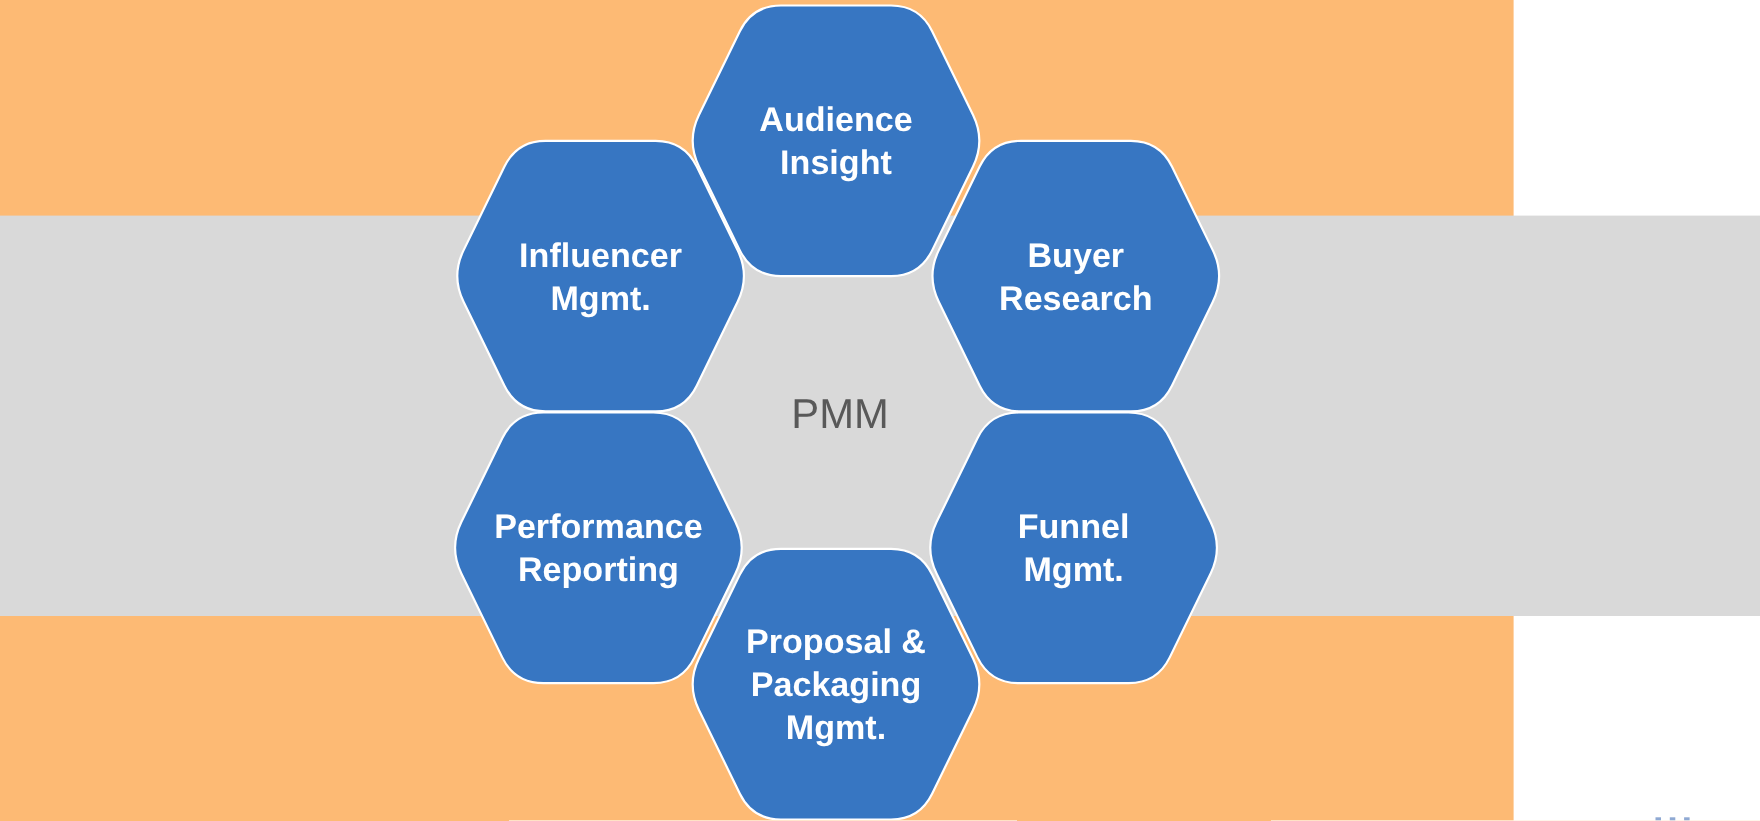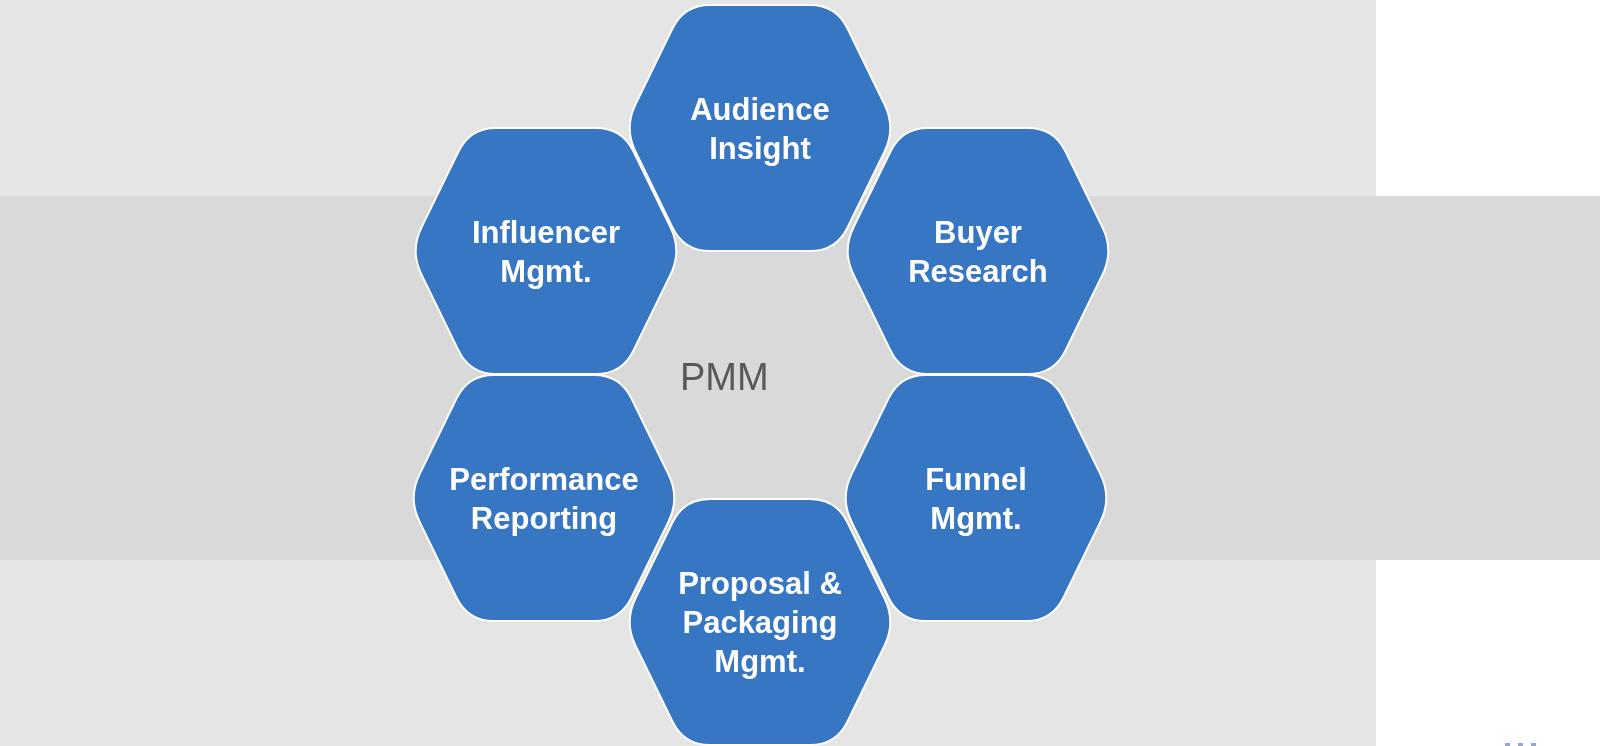--- a/index.html
+++ b/index.html
@@ -8,21 +8,21 @@
       width: 1600px;
       height: 746px;
       overflow: hidden;
       background: #ffffff;
       font-family: "Liberation Sans", sans-serif;
     }
     #stage {
       position: relative;
       width: 1376px;
       height: 746px;
-      background: #e5e5e5;
+      background: #fdba74;
     }
     #band {
       position: absolute;
       left: 0;
       top: 196px;
       width: 1600px;
       height: 364px;
       background: #d9d9d9;
     }
     #diagram {
@@ -34,24 +34,24 @@
     }
     .hex-label {
       font-family: "Liberation Sans", sans-serif;
       font-weight: bold;
       font-size: 31px;
       fill: #ffffff;
       text-anchor: middle;
     }
     #center-label {
       position: absolute;
-      left: 680px;
+      left: 648px;
       top: 354px;
       width: 160px;
-      text-align: left;
+      text-align: right;
       font-size: 38px;
       color: #595959;
       font-family: "Liberation Sans", sans-serif;
       line-height: 46px;
     }
     #page-dots {
       position: absolute;
       left: 1505px;
       top: 743px;
       display: flex;

